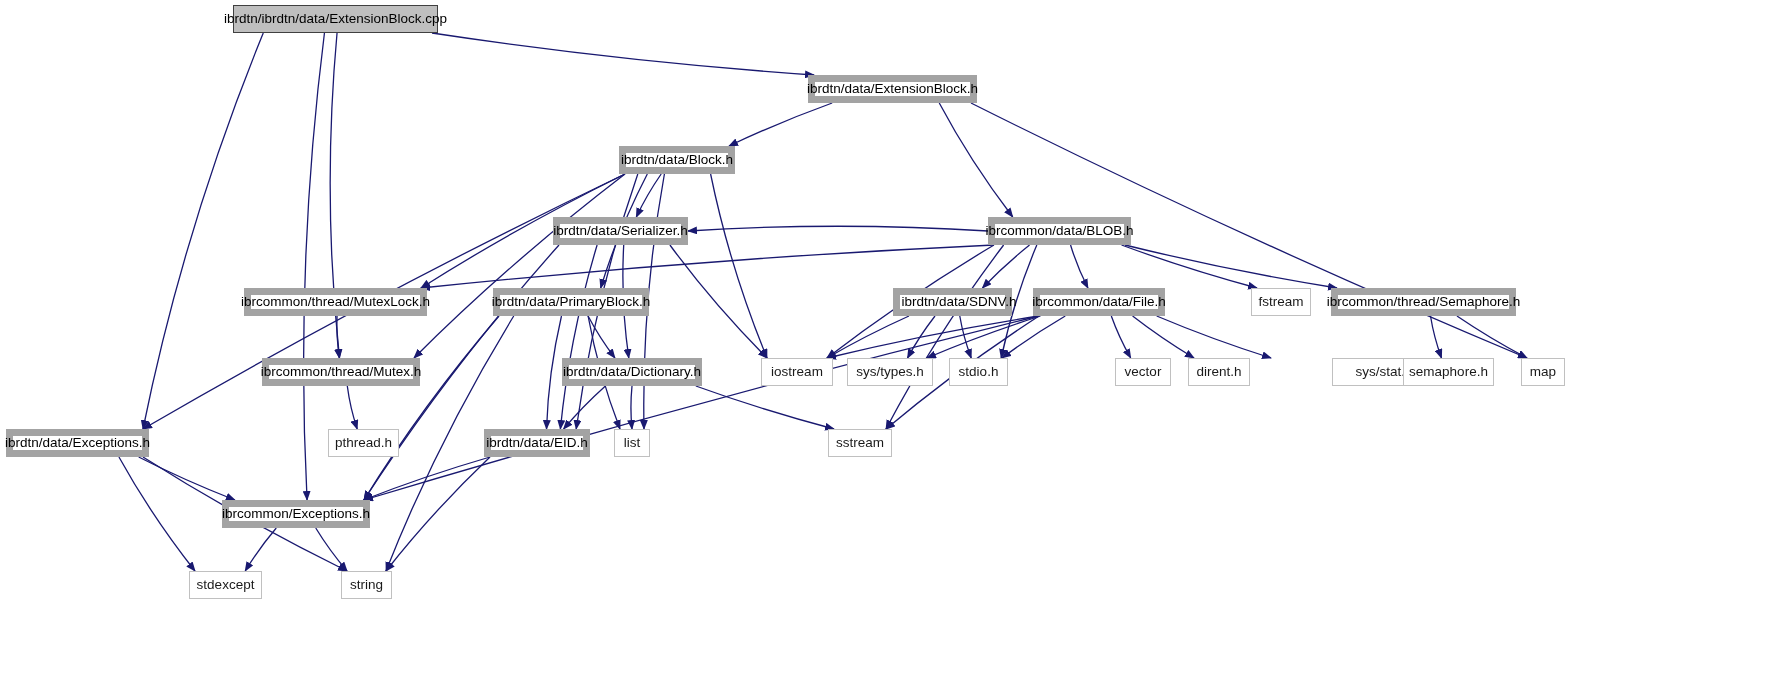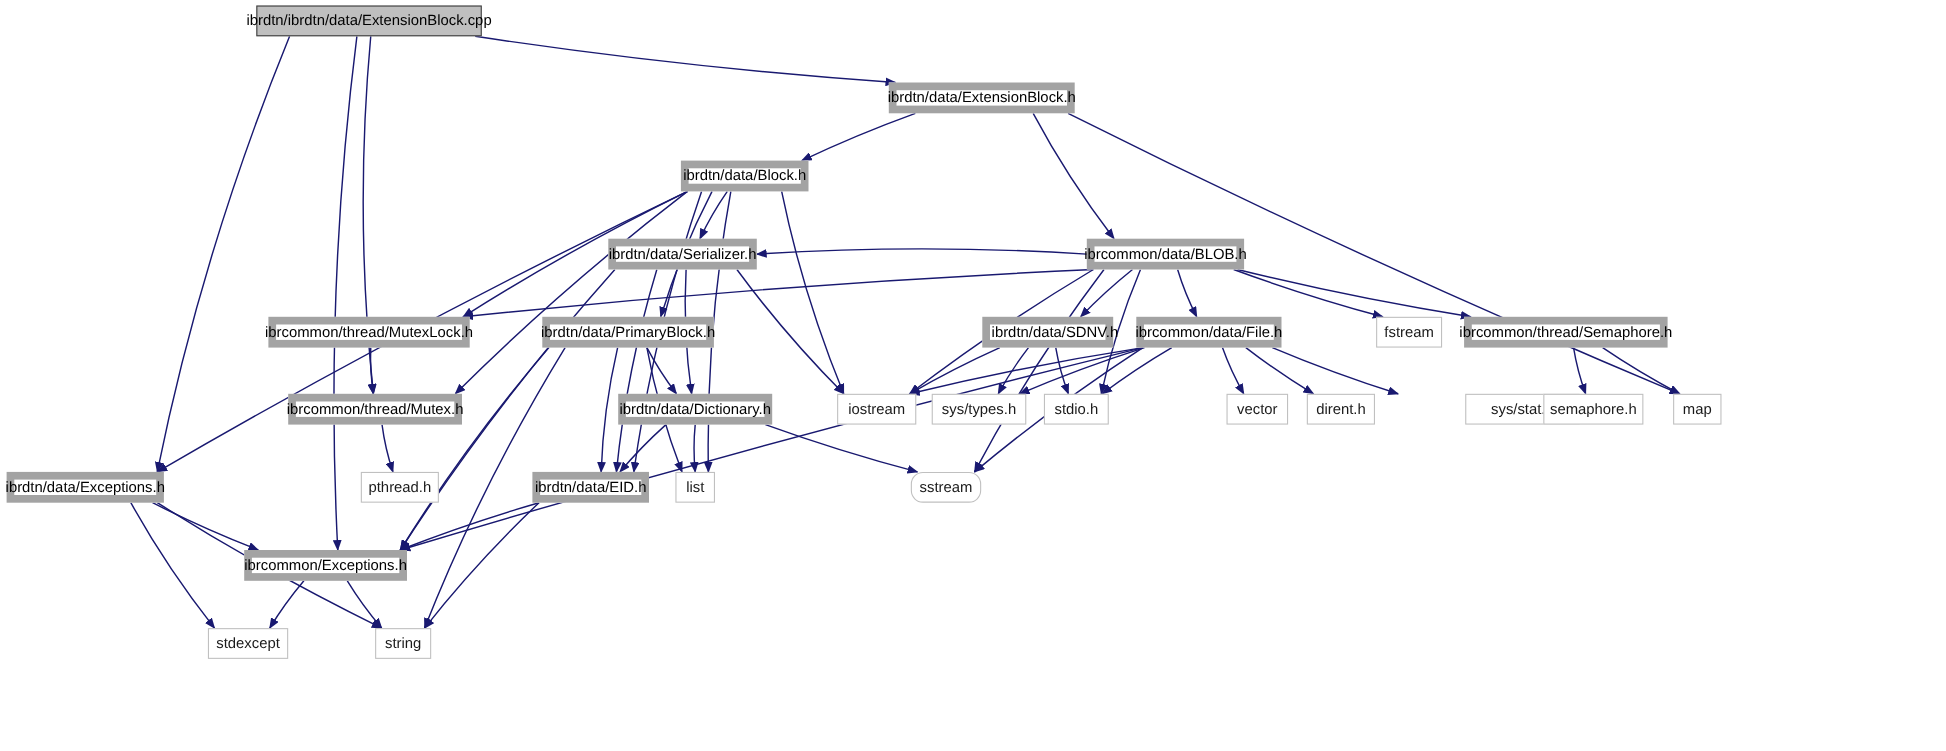--- a/index.html
+++ b/index.html
@@ -190,21 +190,21 @@
       </div>
       <div class="node sys" style="left: 328px; top: 429px; width: 71px;">
         <span class="node-label">pthread.h</span>
       </div>
       <div class="node" style="left: 484px; top: 429px; width: 106px;">
         <span class="node-label">ibrdtn/data/EID.h</span>
       </div>
       <div class="node sys" style="left: 614px; top: 429px; width: 36px;">
         <span class="node-label">list</span>
       </div>
-      <div class="node sys" style="left: 828px; top: 429px; width: 64px; border-radius: 11px;">
+      <div class="node sys" style="left: 828px; top: 429px; width: 64px;">
         <span class="node-label">sstream</span>
       </div>
       <div class="node" style="left: 222px; top: 500px; width: 148px;">
         <span class="node-label">ibrcommon/Exceptions.h</span>
       </div>
       <div class="node sys" style="left: 189px; top: 571px; width: 73px; text-align: center;">
         <span class="node-label">stdexcept</span>
       </div>
       <div class="node sys" style="left: 341px; top: 571px; width: 51px;">
         <span class="node-label">string</span>

